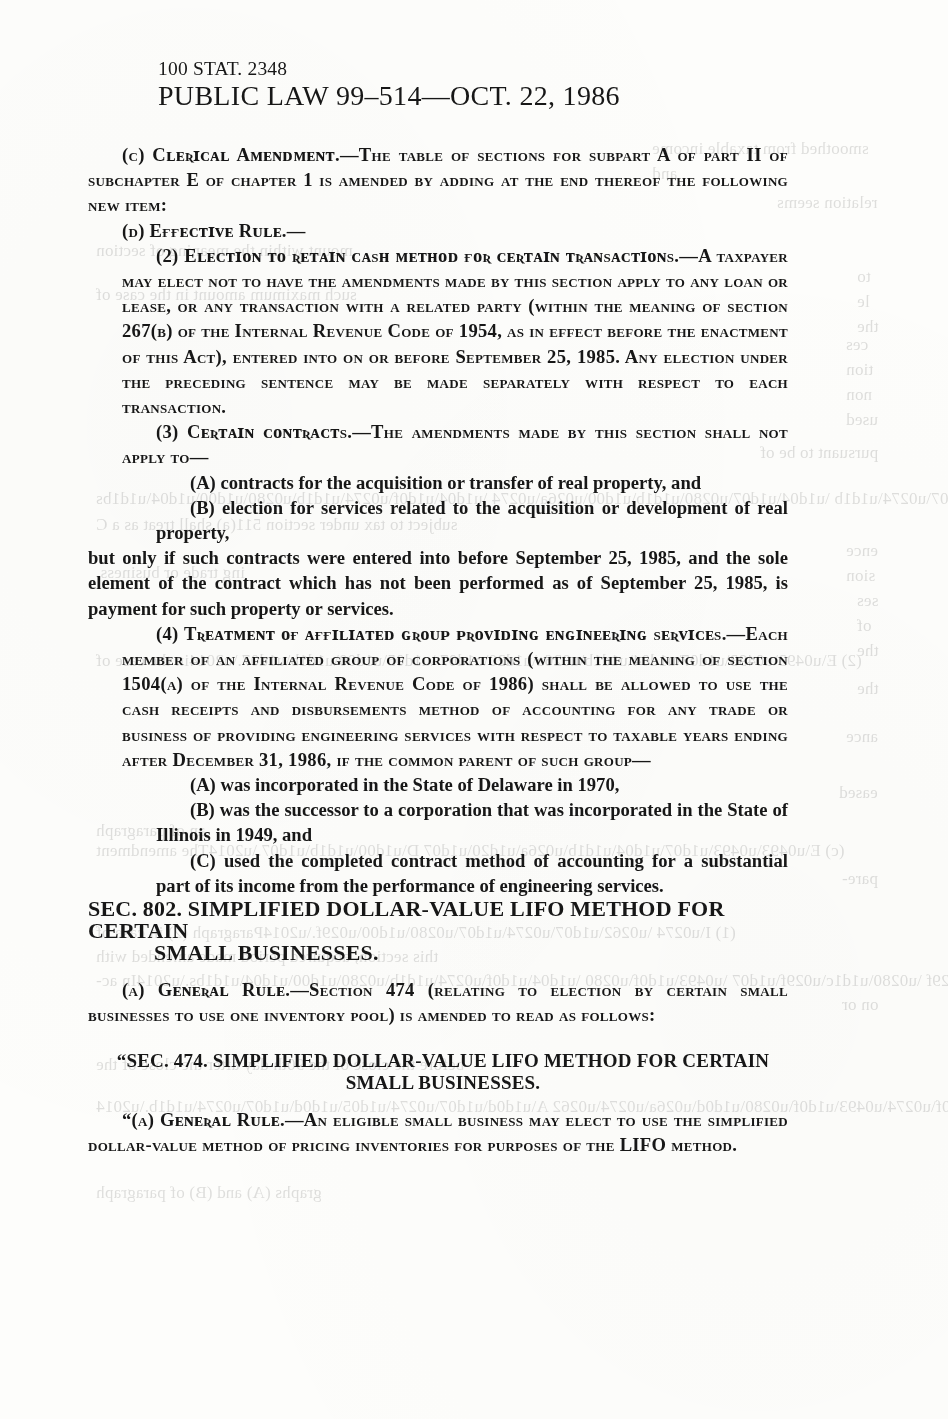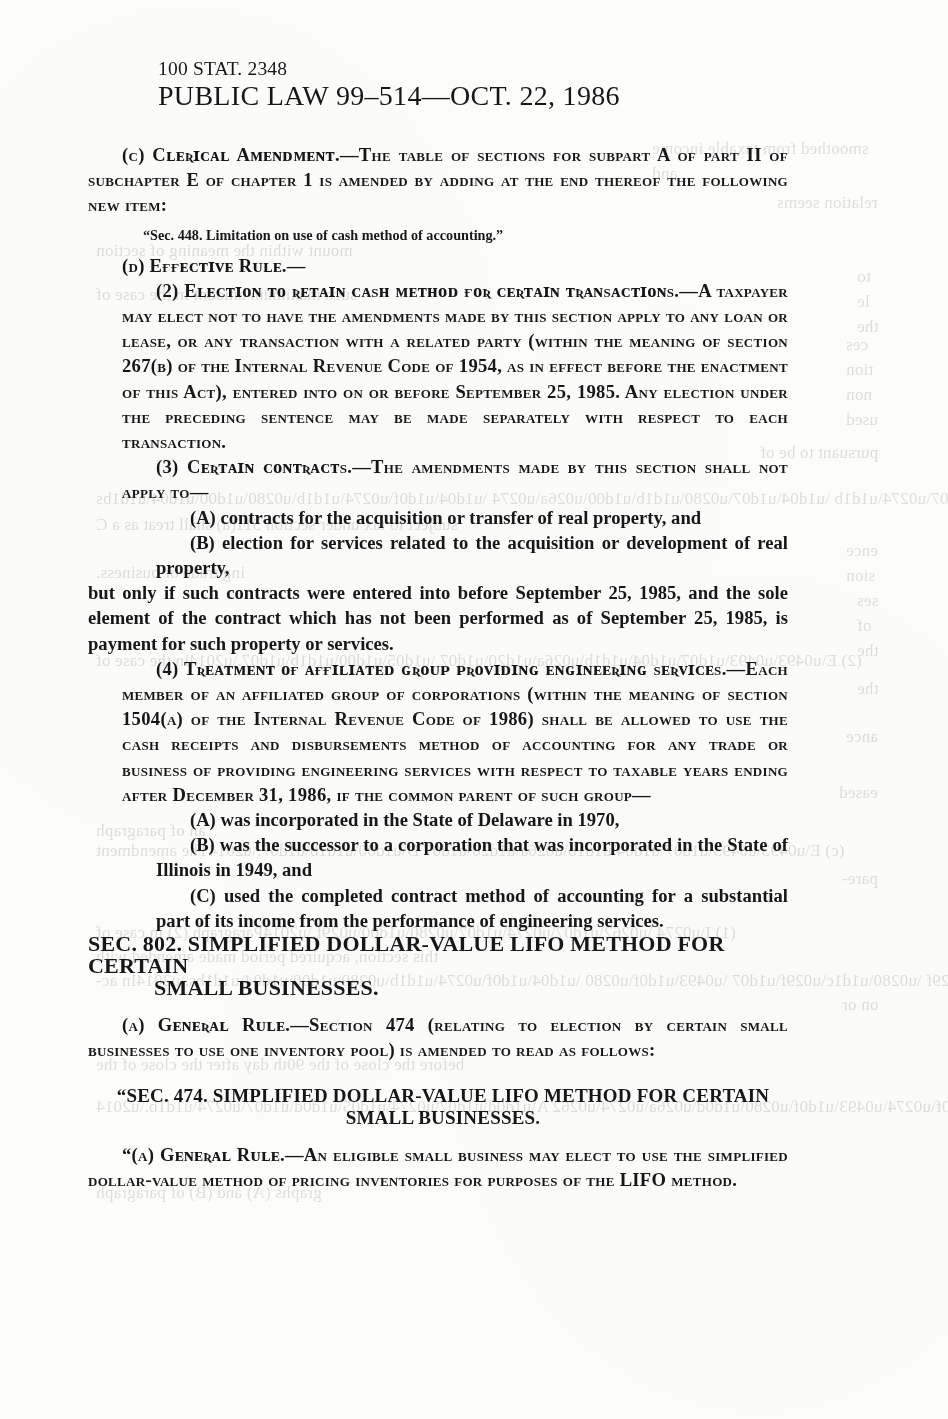--- a/index.html
+++ b/index.html
@@ -172,21 +172,20 @@
 
     <div class="header">
       <span class="stat">100 STAT. 2348</span>
       <span class="title">PUBLIC LAW 99–514—OCT. 22, 1986</span>
     </div>
 
     <div class="body-col">
 
       <p class="ind-1 sc">(c) Cʟᴇʀɪᴄᴀʟ Aᴍᴇɴᴅᴍᴇɴᴛ.—The table of sections for subpart A of part II of subchapter E of chapter 1 is amended by adding at the end thereof the following new item:</p>
 
-      <p class="quoted-sec">“Sec. 448. Limitation on use of cash method of accounting.”</p>
 
       <p class="ind-1 sc">(d) Eғғᴇᴄᴛɪᴠᴇ Rᴜʟᴇ.—</p>
 
 
       <p class="ind-2 sc">(2) Eʟᴇᴄᴛɪᴏɴ ᴛᴏ ʀᴇᴛᴀɪɴ ᴄᴀsʜ ᴍᴇᴛʜᴏᴅ ғᴏʀ ᴄᴇʀᴛᴀɪɴ ᴛʀᴀɴsᴀᴄᴛɪᴏɴs.—A taxpayer may elect not to have the amendments made by this section apply to any loan or lease, or any transaction with a related party (within the meaning of section 267(b) of the Internal Revenue Code of 1954, as in effect before the enactment of this Act), entered into on or before September 25, 1985. Any election under the preceding sentence may be made separately with respect to each transaction.</p>
 
       <p class="ind-2 sc">(3) Cᴇʀᴛᴀɪɴ ᴄᴏɴᴛʀᴀᴄᴛs.—The amendments made by this section shall not apply to—</p>
 
       <p class="ind-3">(A) contracts for the acquisition or transfer of real property, and</p>
 

